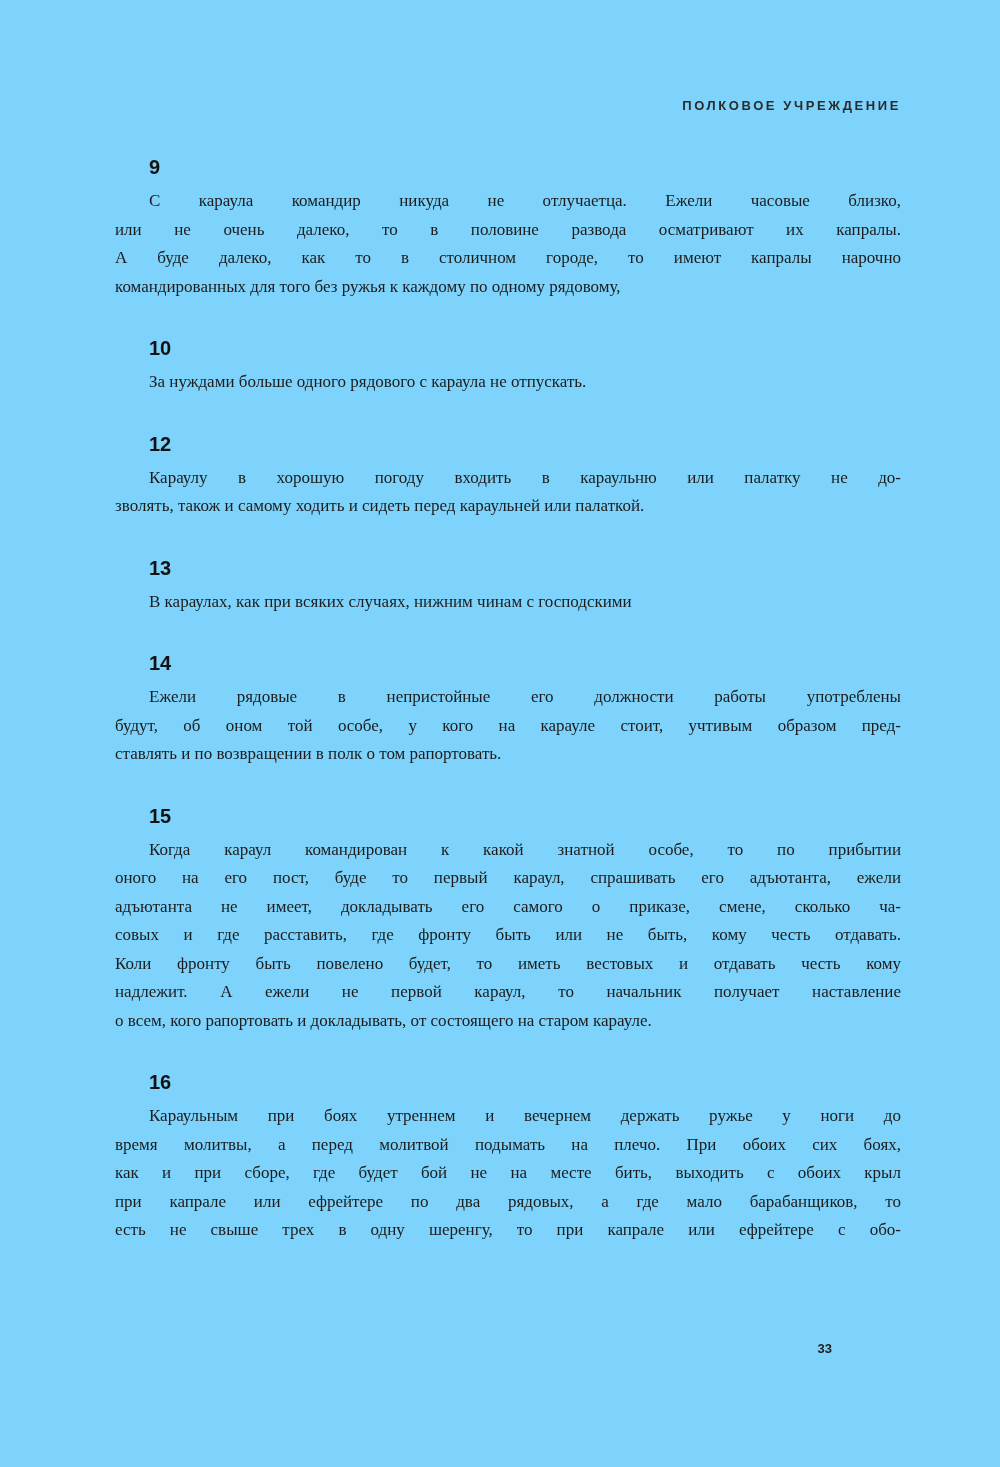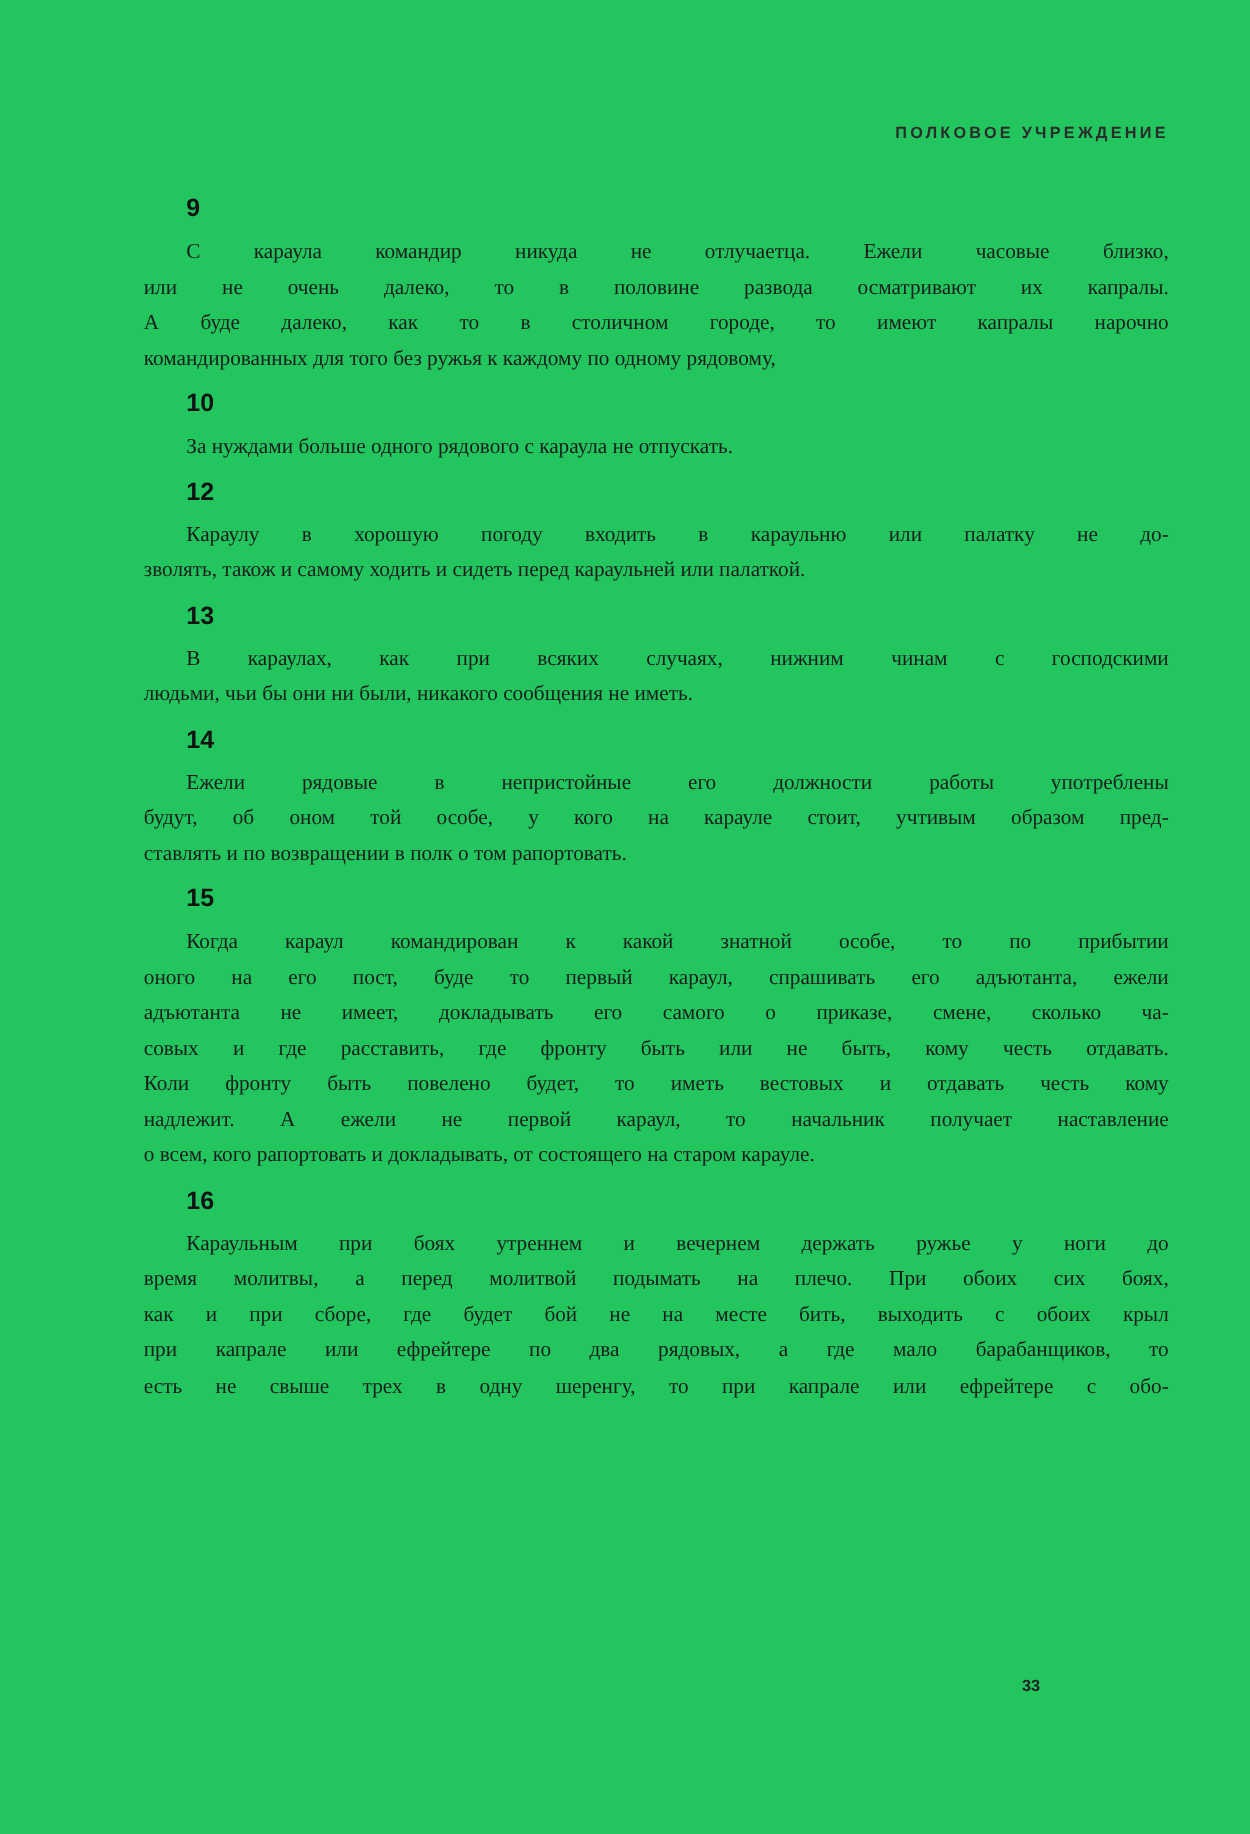--- a/index.html
+++ b/index.html
@@ -1,36 +1,36 @@
 <!DOCTYPE html>
 <html><head>
 <meta charset="utf-8">
 <style>
   * { margin:0; padding:0; box-sizing:border-box; }
   html,body { background:#ffffff; }
   .page {
     position:relative;
     width:1000px; height:1467px;
-    background:#22c55e;
+    background:#7dd3fc;
     color:#1c1c1c;
     font-family:"Liberation Serif", serif;
-    padding:98px 65px 0 115px;
+    padding:98px 99px 0 115px;
     overflow:hidden;
   }
   .running-header {
     font-family:"Liberation Sans", sans-serif;
     font-weight:700;
     font-size:13px;
     letter-spacing:2.6px;
     text-align:right;
     color:#2b2b2b;
     height:16px;
     line-height:16px;
   }
-  .sec { margin-top:11px; }
+  .sec { margin-top:36px; }
   .sec:first-of-type { margin-top:42px; }
   .sec h2 {
     font-family:"Liberation Sans", sans-serif;
     font-weight:700;
     font-size:20px;
     line-height:22px;
     color:#121212;
     padding-left:34px;
   }
   .para {
@@ -88,21 +88,20 @@
       <div class="para">
           <div class="line">Караулу в хорошую погоду входить в караульню или палатку не до-</div>
           <div class="line">зволять, також и самому ходить и сидеть перед караульней или палаткой.</div>
         </div>
     </section>
 
     <section class="sec">
       <h2>13</h2>
       <div class="para">
           <div class="line">В караулах, как при всяких случаях, нижним чинам с господскими</div>
-          <div class="line">людьми, чьи бы они ни были, никакого сообщения не иметь.</div>
         </div>
     </section>
 
     <section class="sec">
       <h2>14</h2>
       <div class="para">
           <div class="line">Ежели рядовые в непристойные его должности работы употреблены</div>
           <div class="line">будут, об оном той особе, у кого на карауле стоит, учтивым образом пред-</div>
           <div class="line">ставлять и по возвращении в полк о том рапортовать.</div>
         </div>

